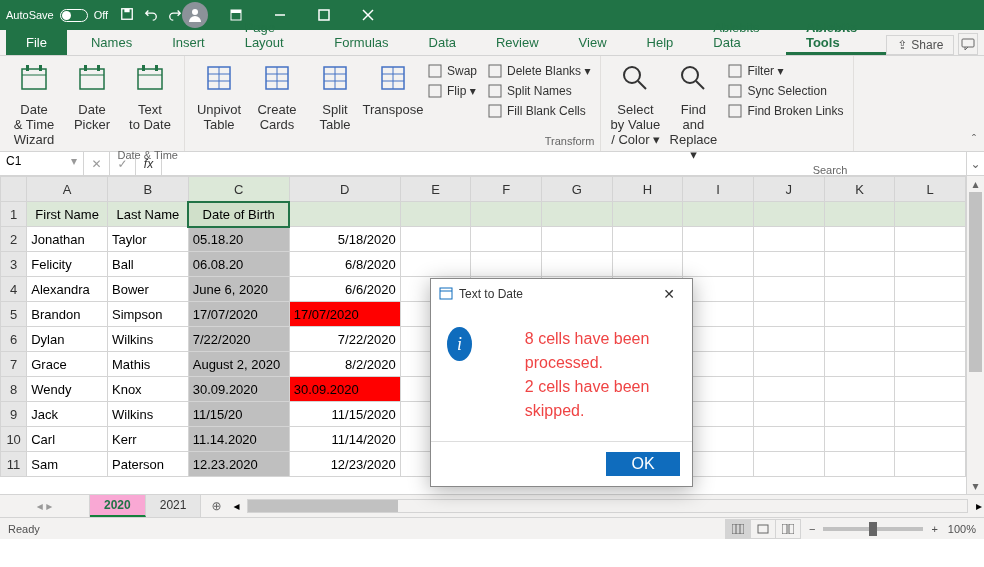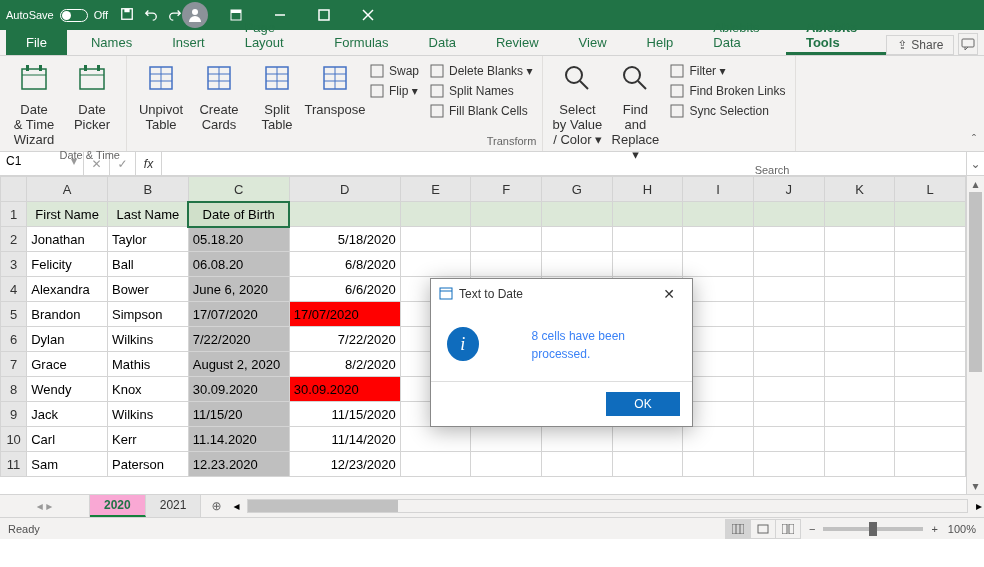--- a/index.html
+++ b/index.html
@@ -83,23 +83,23 @@
 .statusbar .vbtn.active { background:#d4d4d4; }
 .zoomslider { width: 100px; height: 4px; background: #c1c1c1; margin: 0 8px; position:relative; }
 .zoomslider .zthumb { width:8px; height:14px; background:#666; position:absolute; top:-5px; left:46px; }
 
 
 .dialog { position: absolute; left: 430px; top: 278px; width: 263px; background: #fff; border: 1px solid #888; box-shadow: 0 4px 20px rgba(0,0,0,0.3); }
 .dialog .dtitle { height: 30px; display:flex; align-items:center; padding:0 8px; font-size:12px; color:#333; gap:6px; }
 .dialog .dclose { margin-left:auto; width:30px; display:flex; justify-content:center; font-size:14px; }
 .dialog .dbody { padding: 18px 16px 18px 16px; display:flex; gap:14px; align-items:flex-start; border-bottom:1px solid #ddd; }
 .dialog .dicon { width:34px; height:34px; border-radius:50%; background:#0f6cbd; color:#fff; display:flex; align-items:center; justify-content:center; font-size:18px; font-family: Georgia, serif; font-style:italic; }
-.dialog .dmsg { font-size:12px; color:#3b82f6; line-height:1.5;margin-left:39px; }
+.dialog .dmsg { font-size:16px; color:#ef4444; line-height:1.5;margin-left:39px; }
 .dialog .dfooter { padding: 10px 12px; display:flex; justify-content:flex-end; }
-.dialog .okbtn { width: 74px; height: 24px; background:#0f6cbd; color:#fff; border:none; font-size:12px; }
+.dialog .okbtn { width: 74px; height: 24px; background:#0f6cbd; color:#fff; border:none; font-size:16px; }
 </style>
 </head>
 <body>
 
 <div class="titlebar">
   <div class="autosave">
     <span>AutoSave</span>
     <span class="toggle"></span>
     <span>Off</span>
   </div>
@@ -189,20 +189,31 @@
           <span class="icon">
             <svg width="30" height="30">
               <rect x="3" y="6" width="24" height="20" fill="none" stroke="#217346" stroke-width="1.5"></rect>
               <line x1="3" y1="12" x2="27" y2="12" stroke="#217346"></line>
               <rect x="7" y="2" width="3" height="6" fill="#217346"></rect>
               <rect x="20" y="2" width="3" height="6" fill="#217346"></rect>
             </svg>
           </span>
           <span>Date<br>Picker</span>
         </div>
+        <div class="bigbtn">
+          <span class="icon">
+            <svg width="30" height="30">
+              <rect x="3" y="6" width="24" height="20" fill="none" stroke="#217346" stroke-width="1.5"></rect>
+              <line x1="3" y1="12" x2="27" y2="12" stroke="#217346"></line>
+              <rect x="7" y="2" width="3" height="6" fill="#217346"></rect>
+              <rect x="20" y="2" width="3" height="6" fill="#217346"></rect>
+            </svg>
+          </span>
+          <span>Text<br>to Date</span>
+        </div>
       </div>
     <div class="glabel">Date &amp; Time</div>
   </div>
   <div class="rgroup">
     <div class="items" id="g1">
         <div class="bigbtn">
           <span class="icon">
             <svg width="30" height="30">
               <rect x="4" y="4" width="22" height="22" fill="none" stroke="#4472c4" stroke-width="1.5"></rect>
               <line x1="4" y1="11" x2="26" y2="11" stroke="#4472c4"></line>
@@ -320,29 +331,29 @@
               </svg>
             </span>
             <span>Filter ▾</span>
           </div>
           <div class="smallbtn">
             <span class="sicon">
               <svg width="14" height="14">
                 <rect x="1" y="1" width="12" height="12" fill="none" stroke="#666"></rect>
               </svg>
             </span>
+            <span>Sync Selection</span>
+          </div>
+          <div class="smallbtn">
+            <span class="sicon">
+              <svg width="14" height="14">
+                <rect x="1" y="1" width="12" height="12" fill="none" stroke="#666"></rect>
+              </svg>
+            </span>
             <span>Find Broken Links</span>
-          </div>
-          <div class="smallbtn">
-            <span class="sicon">
-              <svg width="14" height="14">
-                <rect x="1" y="1" width="12" height="12" fill="none" stroke="#666"></rect>
-              </svg>
-            </span>
-            <span>Sync Selection</span>
           </div>
         </div>
       </div>
     <div class="glabel">Search</div>
   </div>
   <span class="collapse">ˆ</span>
 </div>
 
 <div class="fbar">
   <div class="namebox">
@@ -602,18 +613,19 @@
           <rect x="1" y="2" width="12" height="11" fill="none" stroke="#0f6cbd"></rect>
           <line x1="1" y1="5" x2="13" y2="5" stroke="#0f6cbd"></line>
         </svg></span>
     <span>Text to Date</span>
     <span class="dclose">✕</span>
   </div>
   <div class="dbody">
     <div class="dicon">i</div>
     <div class="dmsg">
       <div>8 cells have been processed.</div>
+      <div>2 cells have been skipped.</div>
     </div>
   </div>
   <div class="dfooter">
     <button class="okbtn">OK</button>
   </div>
 </div>
 
 </body></html>

